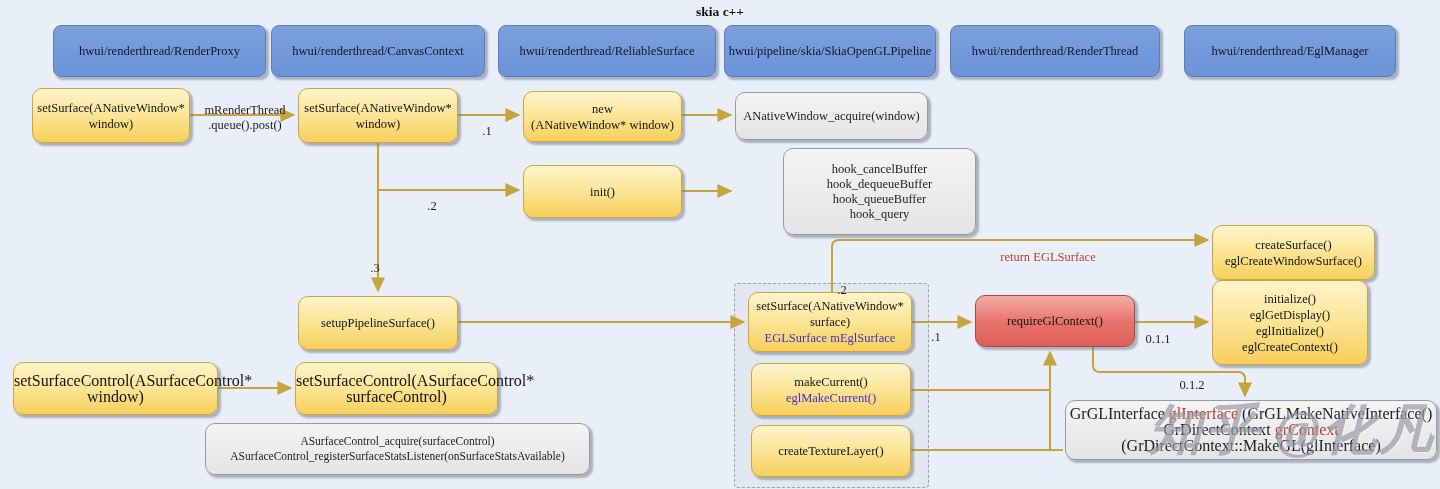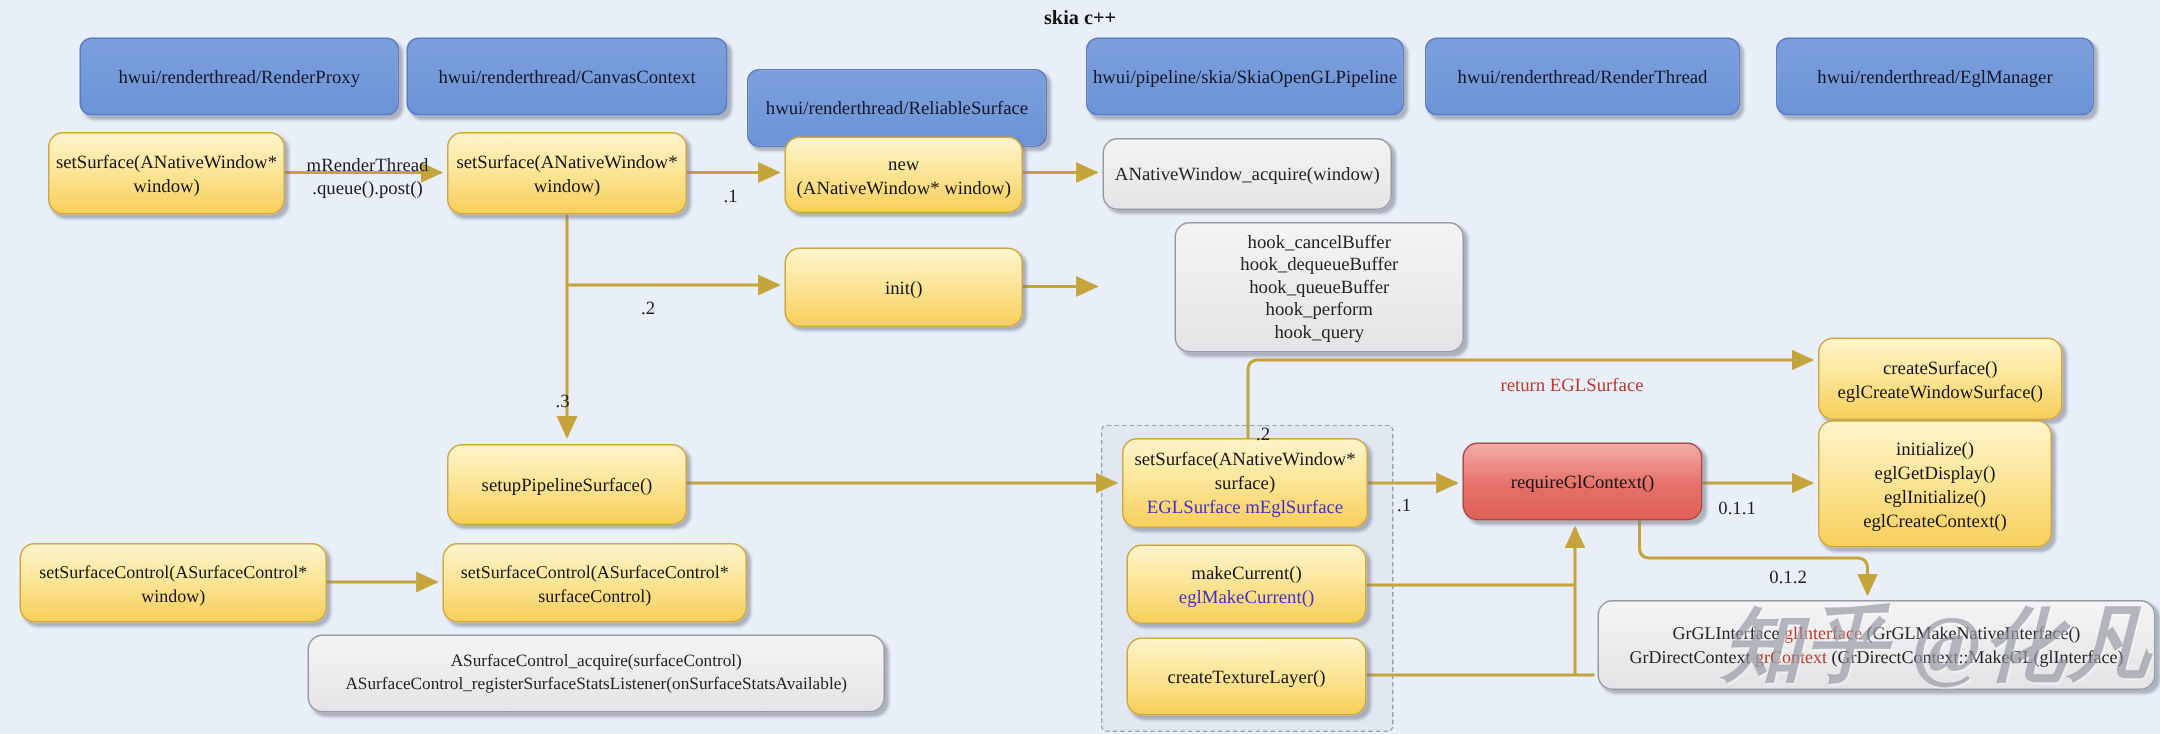--- a/index.html
+++ b/index.html
@@ -33,21 +33,21 @@
     background:linear-gradient(180deg,#f4aca6 0%,#e57169 55%,#df6058 100%);
     border:1.5px solid #a34b44;color:#141414;
   }
   .dashedbox{
     position:absolute;border:1.6px dashed #98a1ab;border-radius:4px;
     background:rgba(203,213,224,0.25);z-index:1;
   }
   .ln{width:100%;}
   .blue-ln{color:#4430c4;}
   .red-ln{color:#c0392b;}
-  .fs12{font-size:12px;}
+  .fs12{font-size:16px;}
   .fs115{font-size:11.5px;line-height:15px;}
   .hooks .ln{line-height:15px;}
   
   .lbl{
     position:absolute;transform:translate(-50%,-50%);
     font-size:12.5px;color:#1c1c1c;white-space:nowrap;z-index:4;
     line-height:15px;text-align:center;margin-top:17px;
   }
   .lbl.red{color:#c0392b;background:none;border:none;box-shadow:none;text-align:center;}
   .title{
@@ -94,21 +94,21 @@
     <path marker-end="url(#ah)" d="M217,388 L291,388"></path>
   </g>
 </svg>
 
 <div class="node hdr" style="left:5px;top:25px;width:213px;height:52px;margin-left:48px;">
   <div class="ln">hwui/renderthread/RenderProxy</div>
 </div>
 <div class="node hdr" style="left:271px;top:25px;width:214px;height:52px;">
   <div class="ln">hwui/renderthread/CanvasContext</div>
 </div>
-<div class="node hdr" style="left:498px;top:25px;width:200px;height:52px;margin-top:21px;">
+<div class="node hdr" style="left:498px;top:25px;width:218px;height:52px;">
   <div class="ln">hwui/renderthread/ReliableSurface</div>
 </div>
 <div class="node hdr" style="left:724px;top:25px;width:212px;height:52px;">
   <div class="ln">hwui/pipeline/skia/SkiaOpenGLPipeline</div>
 </div>
 <div class="node hdr" style="left:950px;top:25px;width:210px;height:52px;">
   <div class="ln">hwui/renderthread/RenderThread</div>
 </div>
 <div class="node hdr" style="left:1184px;top:25px;width:212px;height:52px;">
   <div class="ln">hwui/renderthread/EglManager</div>
@@ -130,21 +130,20 @@
   <div class="ln">ANativeWindow_acquire(window)</div>
 </div>
 
 <div class="node yellow" style="left:523px;top:165px;width:159px;height:53px;">
   <div class="ln">init()</div>
 </div>
 <div class="node gray hooks" style="left:735px;top:148px;width:193px;height:87px;margin-left:48px;">
   <div class="ln">hook_cancelBuffer</div>
   <div class="ln">hook_dequeueBuffer</div>
   <div class="ln">hook_queueBuffer</div>
-  <div class="ln">hook_perform</div>
   <div class="ln">hook_query</div>
 </div>
 
 <div class="node yellow" style="left:1212px;top:213px;width:163px;height:55px;margin-top:12px;">
   <div class="ln">createSurface()</div>
   <div class="ln">eglCreateWindowSurface()</div>
 </div>
 
 <div class="node yellow" style="left:298px;top:296px;width:160px;height:54px;">
   <div class="ln">setupPipelineSurface()</div>

